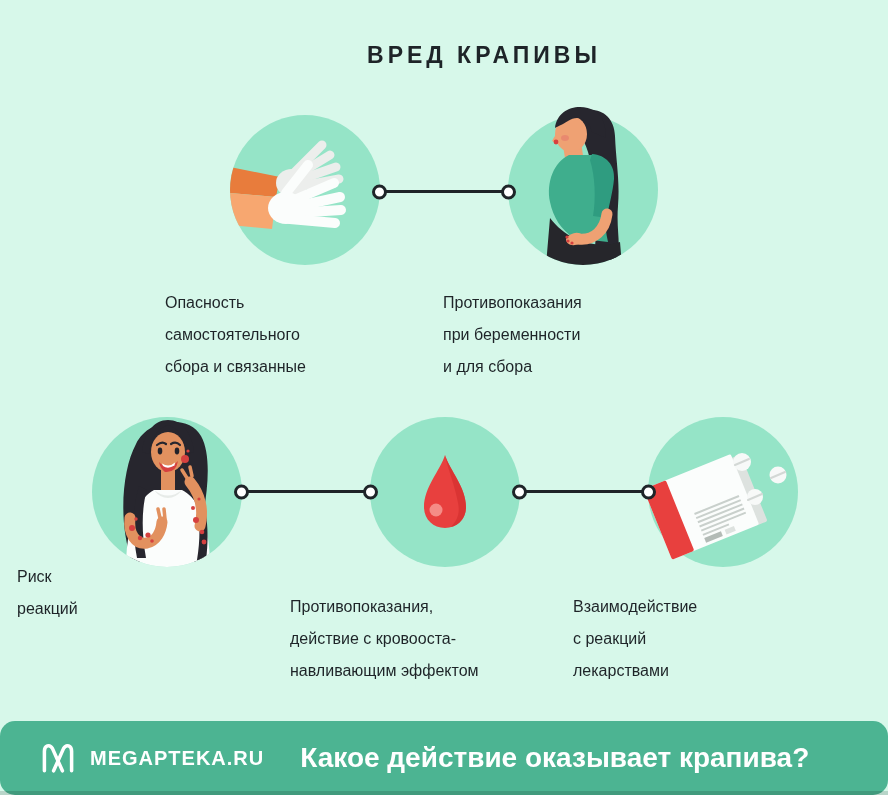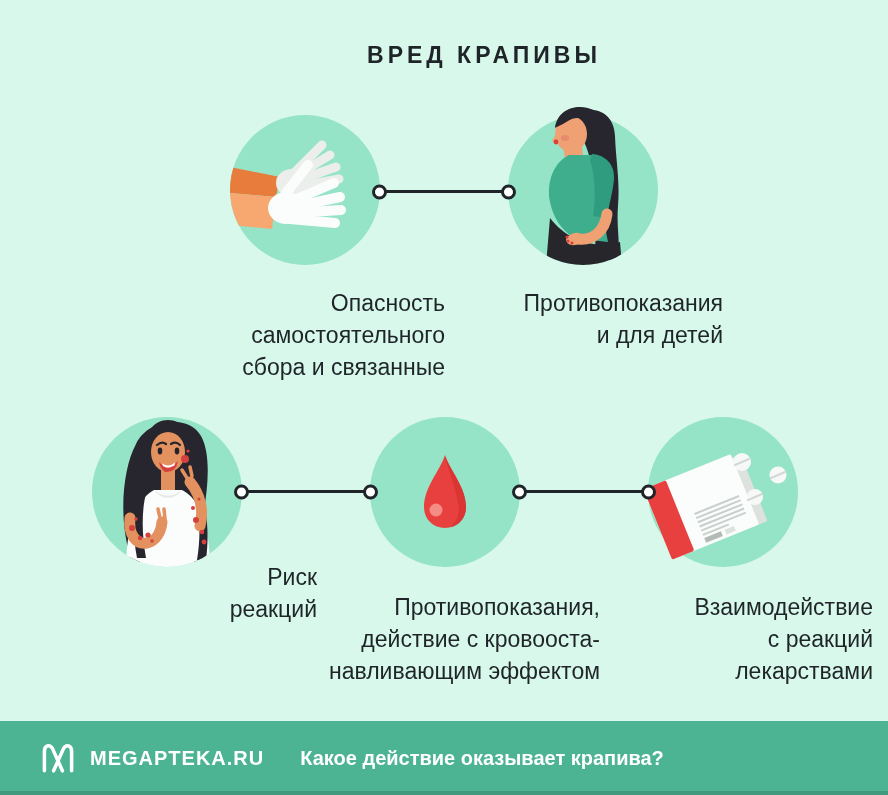--- a/index.html
+++ b/index.html
@@ -6,27 +6,27 @@
   .canvas{position:relative;width:888px;height:795px;background:var(--bg);overflow:hidden;
           font-family:"Liberation Sans",sans-serif;color:var(--ink);}
   .title{position:absolute;top:42px;left:0;width:100%;text-align:center;margin:0;
          font-size:23px;font-weight:800;letter-spacing:4px;color:var(--ink);padding-left:40px;}
   .illus{position:absolute;display:block;}
   svg{overflow:visible;display:block;}
   .connector{position:absolute;height:3px;background:var(--ink);}
   .connector .dot{position:absolute;top:50%;transform:translateY(-50%);width:9px;height:9px;
                   border:3px solid var(--ink);border-radius:50%;background:#ffffff;}
   .dot-left{left:-8px;} .dot-right{right:-8px;}
-  .caption{position:absolute;text-align:right;font-size:23px;line-height:32px;font-weight:500;color:var(--ink);}
+  .caption{position:absolute;text-align:left;font-size:16px;line-height:32px;font-weight:500;color:var(--ink);}
   .caption span{display:block;}
   .bar{position:absolute;left:0;top:721px;width:100%;height:74px;background:var(--footer);
-       display:flex;align-items:center;color:#ffffff;}
+       display:flex;align-items:center;color:#ffffff;border-radius:15px;}
   .bar .logo{margin-left:38px;}
   .brand{font-size:20px;font-weight:800;letter-spacing:1px;margin-left:12px;}
-  .question{font-size:20px;font-weight:700;margin-left:36px;}
+  .question{font-size:28px;font-weight:700;margin-left:36px;}
   .bar-strip{position:absolute;left:0;bottom:0;width:100%;height:4px;background:rgba(0,0,0,0.14);}
 </style>
 </head>
 <body>
 
 <div class="canvas">
 
   <h1 class="title">ВРЕД КРАПИВЫ</h1>
 
   <svg class="illus" style="left:230px;top:115px" width="150" height="150" viewBox="0 0 150 150">
@@ -191,21 +191,22 @@
     <span class="dot dot-right"></span>
   </div>
 
   <div class="caption" style="left:165px;top:287px;width:280px">
     <span>Опасность</span>
     <span>самостоятельного</span>
     <span>сбора и связанные</span>
   </div>
   <div class="caption" style="left:443px;top:287px;width:280px">
     <span>Противопоказания</span>
-    <span>и для детей</span>
+    <span>при беременности</span>
+    <span>и для сбора</span>
   </div>
   <div class="caption" style="left:17px;top:561px;width:300px">
     <span>Риск</span>
     <span>реакций</span>
   </div>
   <div class="caption" style="left:290px;top:591px;width:310px">
     <span>Противопоказания,</span>
     <span>действие с кровооста-</span>
     <span>навливающим эффектом</span>
   </div>

